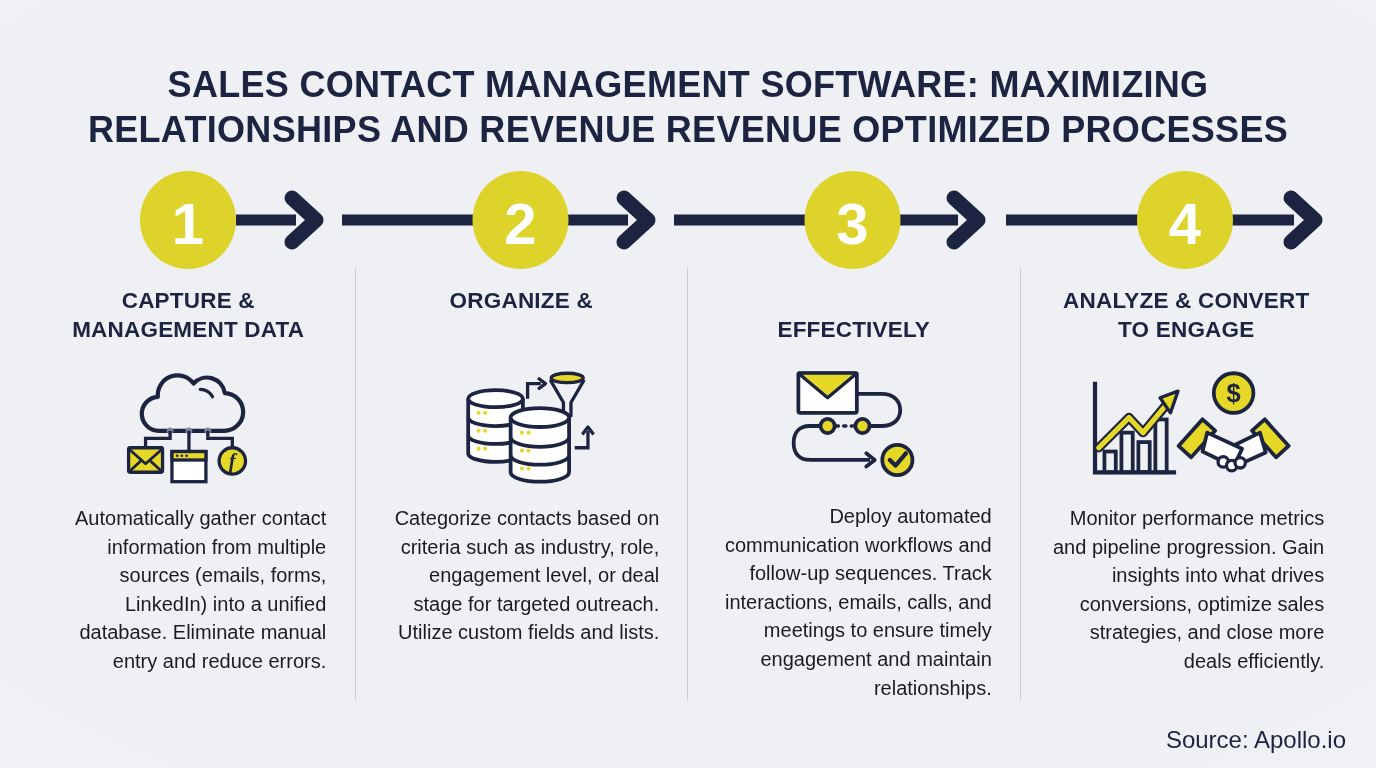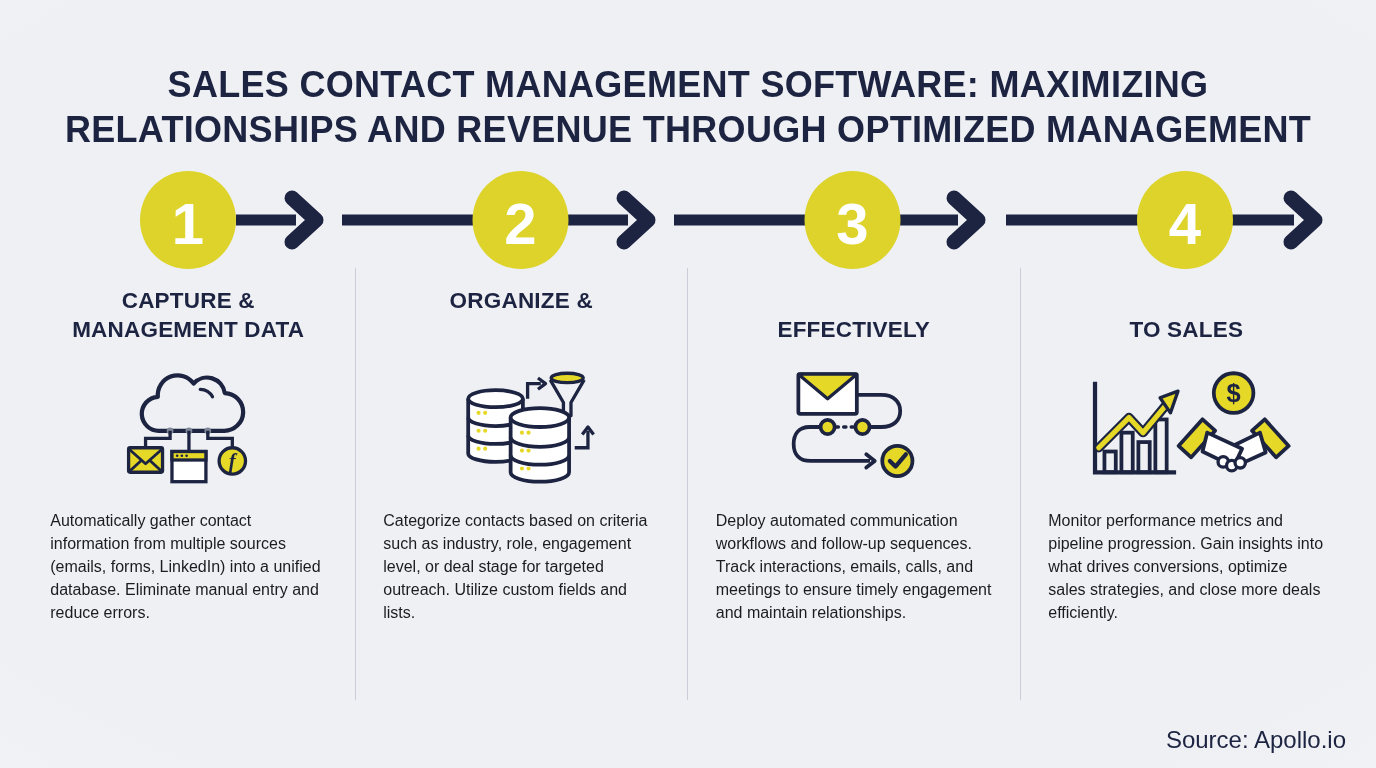--- a/index.html
+++ b/index.html
@@ -35,34 +35,34 @@
   .heading{
     margin:18px 0 0;min-height:62px;
     font-size:22.5px;font-weight:bold;line-height:1.3;
     color:#1d2442;text-align:center;letter-spacing:.2px;
   }
   .icon-wrap{
     height:134px;margin-top:12px;
     display:flex;align-items:center;justify-content:center;
   }
   .desc{
-    margin:16px 0 0;max-width:276px;
-    font-size:16px;line-height:1.43;color:#1b1c1f;text-align:left;
+    margin:10px 0 0;max-width:276px;
+    font-size:20px;line-height:1.43;color:#1b1c1f;text-align:right;
   }
   .source{
     position:absolute;right:30px;bottom:14px;
     font-size:24px;color:#1d2442;
   }
 </style>
 </head>
 <body>
 
 <div class="infographic">
 
-  <h1 class="title"><span>SALES CONTACT MANAGEMENT SOFTWARE: MAXIMIZING</span><br><span>RELATIONSHIPS AND REVENUE THROUGH OPTIMIZED MANAGEMENT</span></h1>
+  <h1 class="title"><span>SALES CONTACT MANAGEMENT SOFTWARE: MAXIMIZING</span><br><span>RELATIONSHIPS AND REVENUE REVENUE OPTIMIZED PROCESSES</span></h1>
 
   <svg class="flow" width="1376" height="120" viewBox="0 0 1376 120">
     <g stroke="#1d2442" stroke-width="11" fill="none">
       <line x1="236" y1="60" x2="296" y2="60"></line>
       <line x1="342" y1="60" x2="474" y2="60"></line>
       <line x1="567" y1="60" x2="628" y2="60"></line>
       <line x1="674" y1="60" x2="806" y2="60"></line>
       <line x1="899" y1="60" x2="958" y2="60"></line>
       <line x1="1006" y1="60" x2="1138" y2="60"></line>
       <line x1="1232" y1="60" x2="1294" y2="60"></line>
@@ -179,21 +179,21 @@
           <g>
             <circle cx="121" cy="106" r="16" fill="#e5d827" stroke="#1d2442" stroke-width="4"></circle>
             <path d="M113,106 L119,112 L130,99" fill="none" stroke="#1d2442" stroke-width="4.5" stroke-linecap="round" stroke-linejoin="round"></path>
           </g>
         </svg>
       </div>
       <p class="desc">Deploy automated communication workflows and follow-up sequences. Track interactions, emails, calls, and meetings to ensure timely engagement and maintain relationships.</p>
     </section>
 
     <section class="col">
-      <h2 class="heading"><br><span>TO SALES</span></h2>
+      <h2 class="heading"><span>ANALYZE &amp; CONVERT</span><br><span>TO ENGAGE</span></h2>
       <div class="icon-wrap">
         <svg width="244" height="132" viewBox="0 0 225 140">
           <g>
             <path d="M16,22 V118 H102" fill="none" stroke="#1d2442" stroke-width="4.5"></path>
             <rect x="26" y="96" width="12" height="22" fill="none" stroke="#1d2442" stroke-width="4"></rect>
             <rect x="44" y="76" width="12" height="42" fill="none" stroke="#1d2442" stroke-width="4"></rect>
             <rect x="62" y="86" width="12" height="32" fill="none" stroke="#1d2442" stroke-width="4"></rect>
             <rect x="80" y="62" width="12" height="56" fill="none" stroke="#1d2442" stroke-width="4"></rect>
             <path d="M20,92 L52,60 L67,76 L92,46" fill="none" stroke="#1d2442" stroke-width="10" stroke-linecap="round" stroke-linejoin="round"></path>
             <path d="M20,92 L52,60 L67,76 L92,46" fill="none" stroke="#e5d827" stroke-width="5.5" stroke-linecap="round" stroke-linejoin="round"></path>

